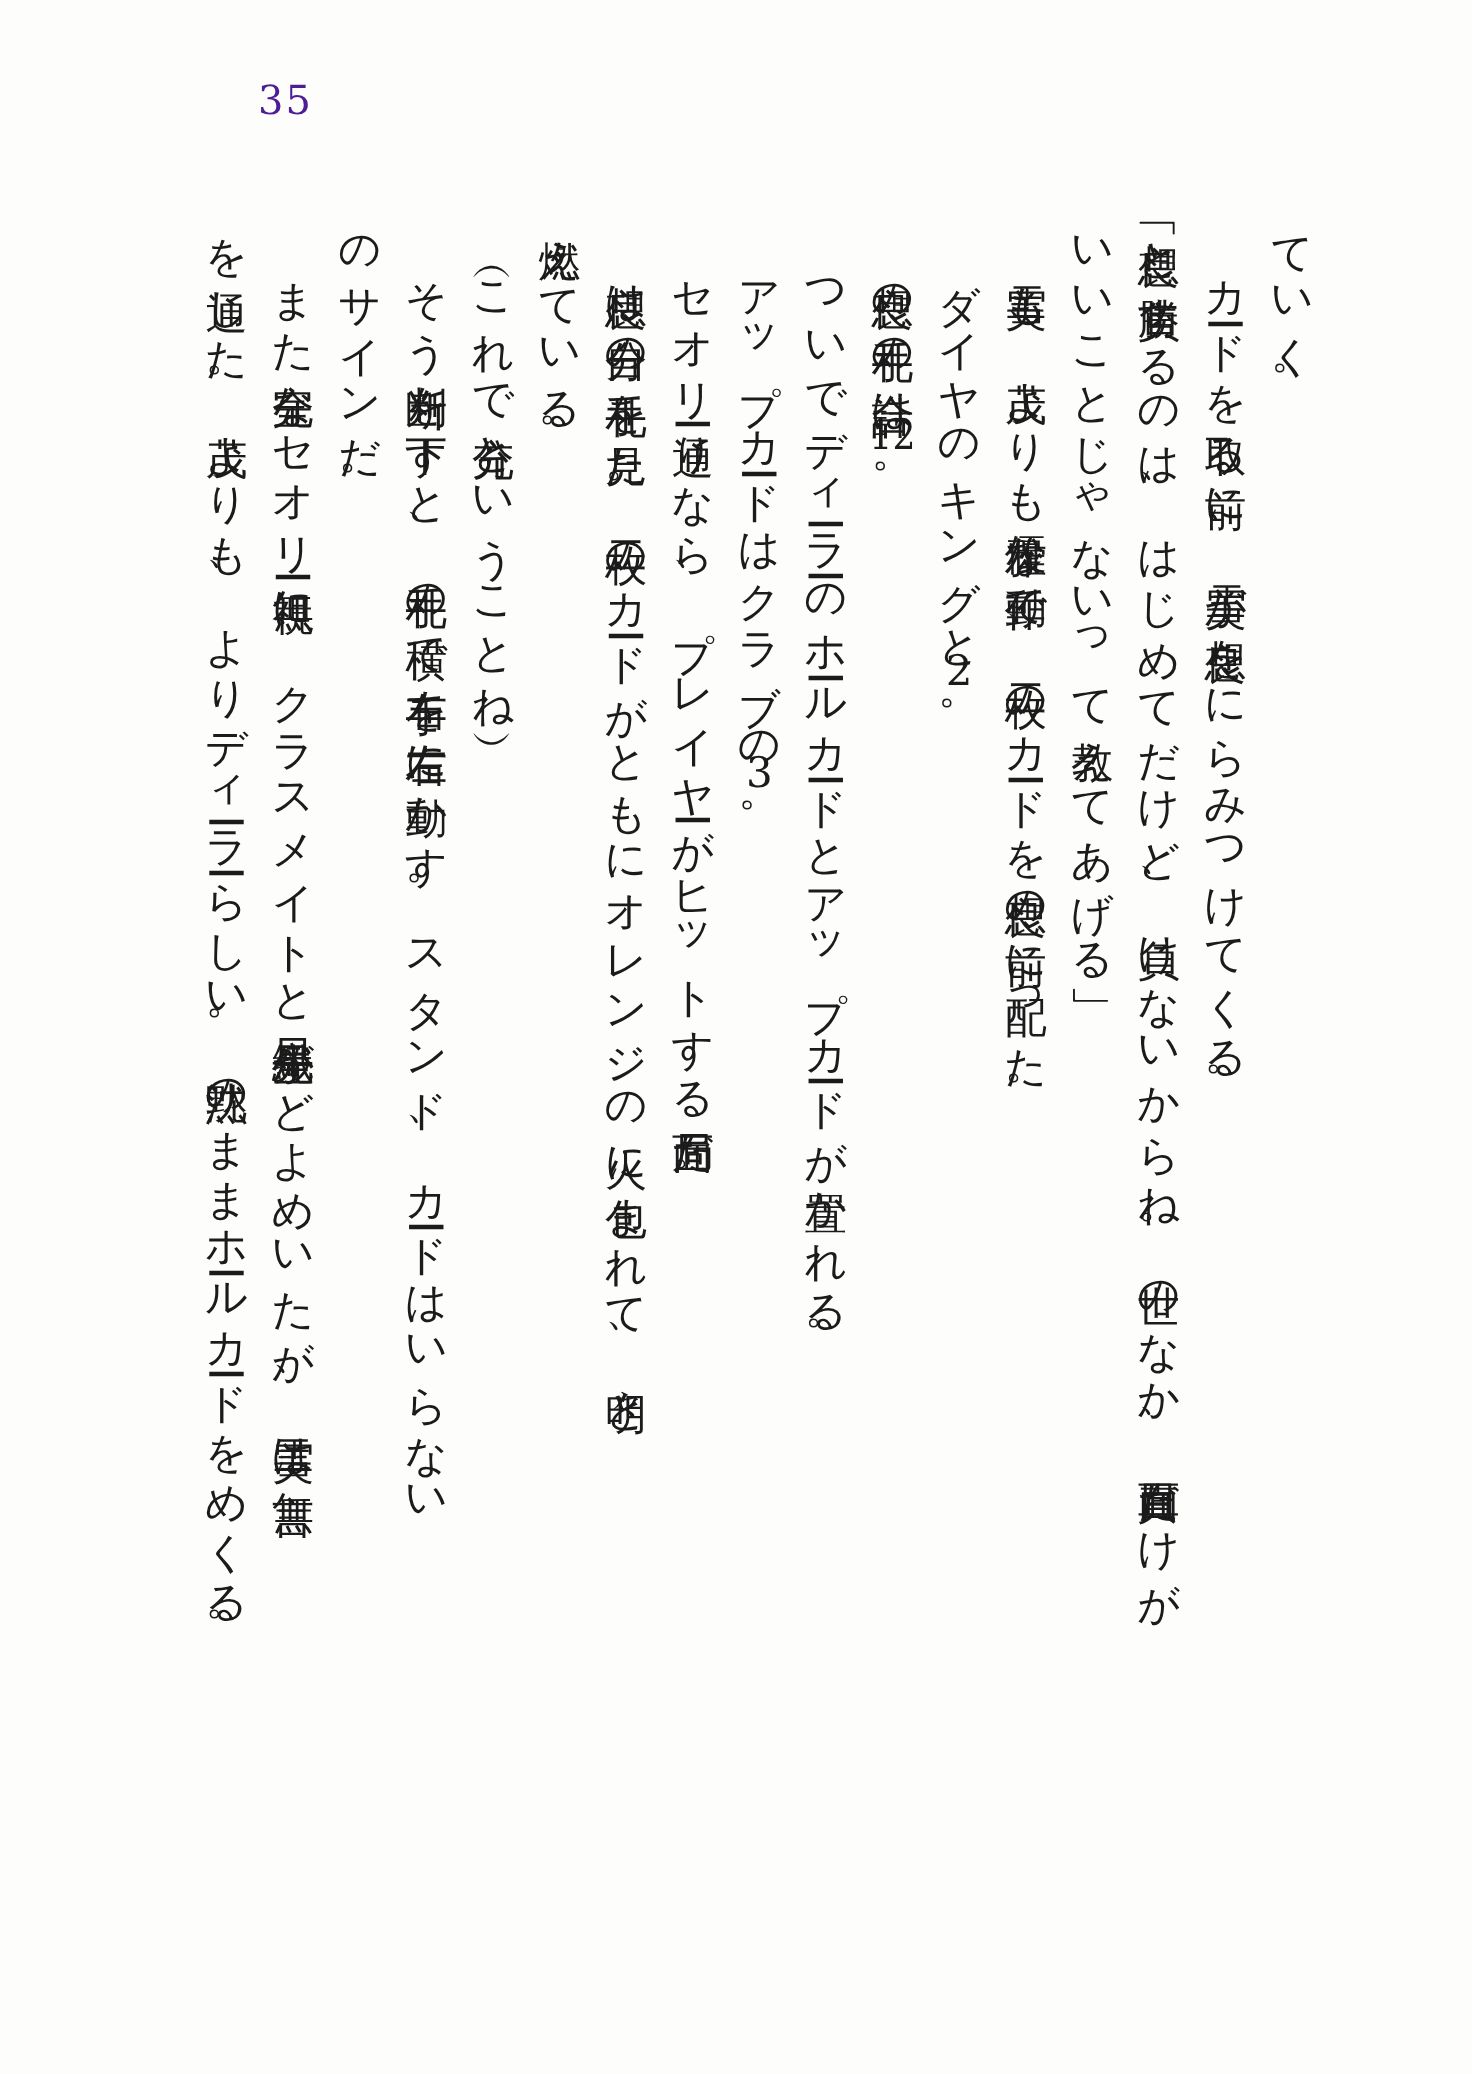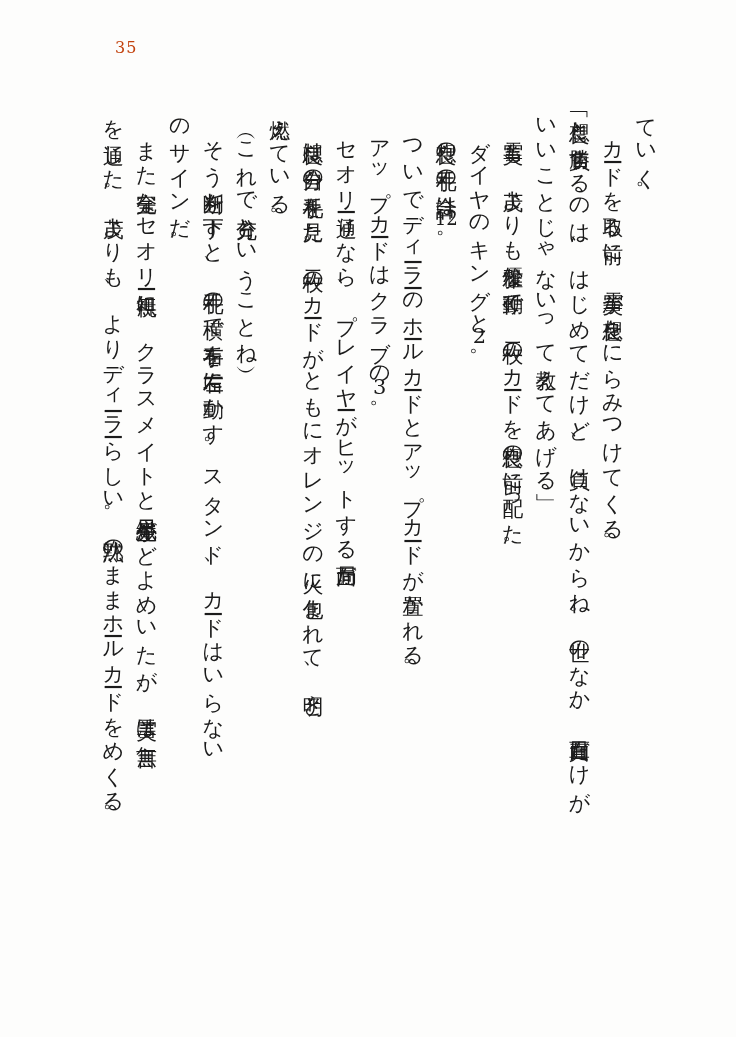--- a/index.html
+++ b/index.html
@@ -11,24 +11,24 @@
     height: 1037px;
     position: relative;
     overflow: hidden;
     background: #fdfdfc;
     color: #1b1b1b;
     font-family: "DejaVu Serif", "Liberation Serif", serif;
   }
   .page-number {
     position: absolute;
     top: 38px;
-    left: 115px;
-    font-size: 16px;
+    left: 129px;
+    font-size: 20px;
     letter-spacing: 1px;
-    color: #c2410c;
+    color: #4c1d95;
   }
   .text-block {
     position: absolute;
     top: 104px;
     right: 74px;
     width: 566px;
     height: 840px;
     writing-mode: vertical-rl;
     text-orientation: mixed;
     font-size: 21px;

